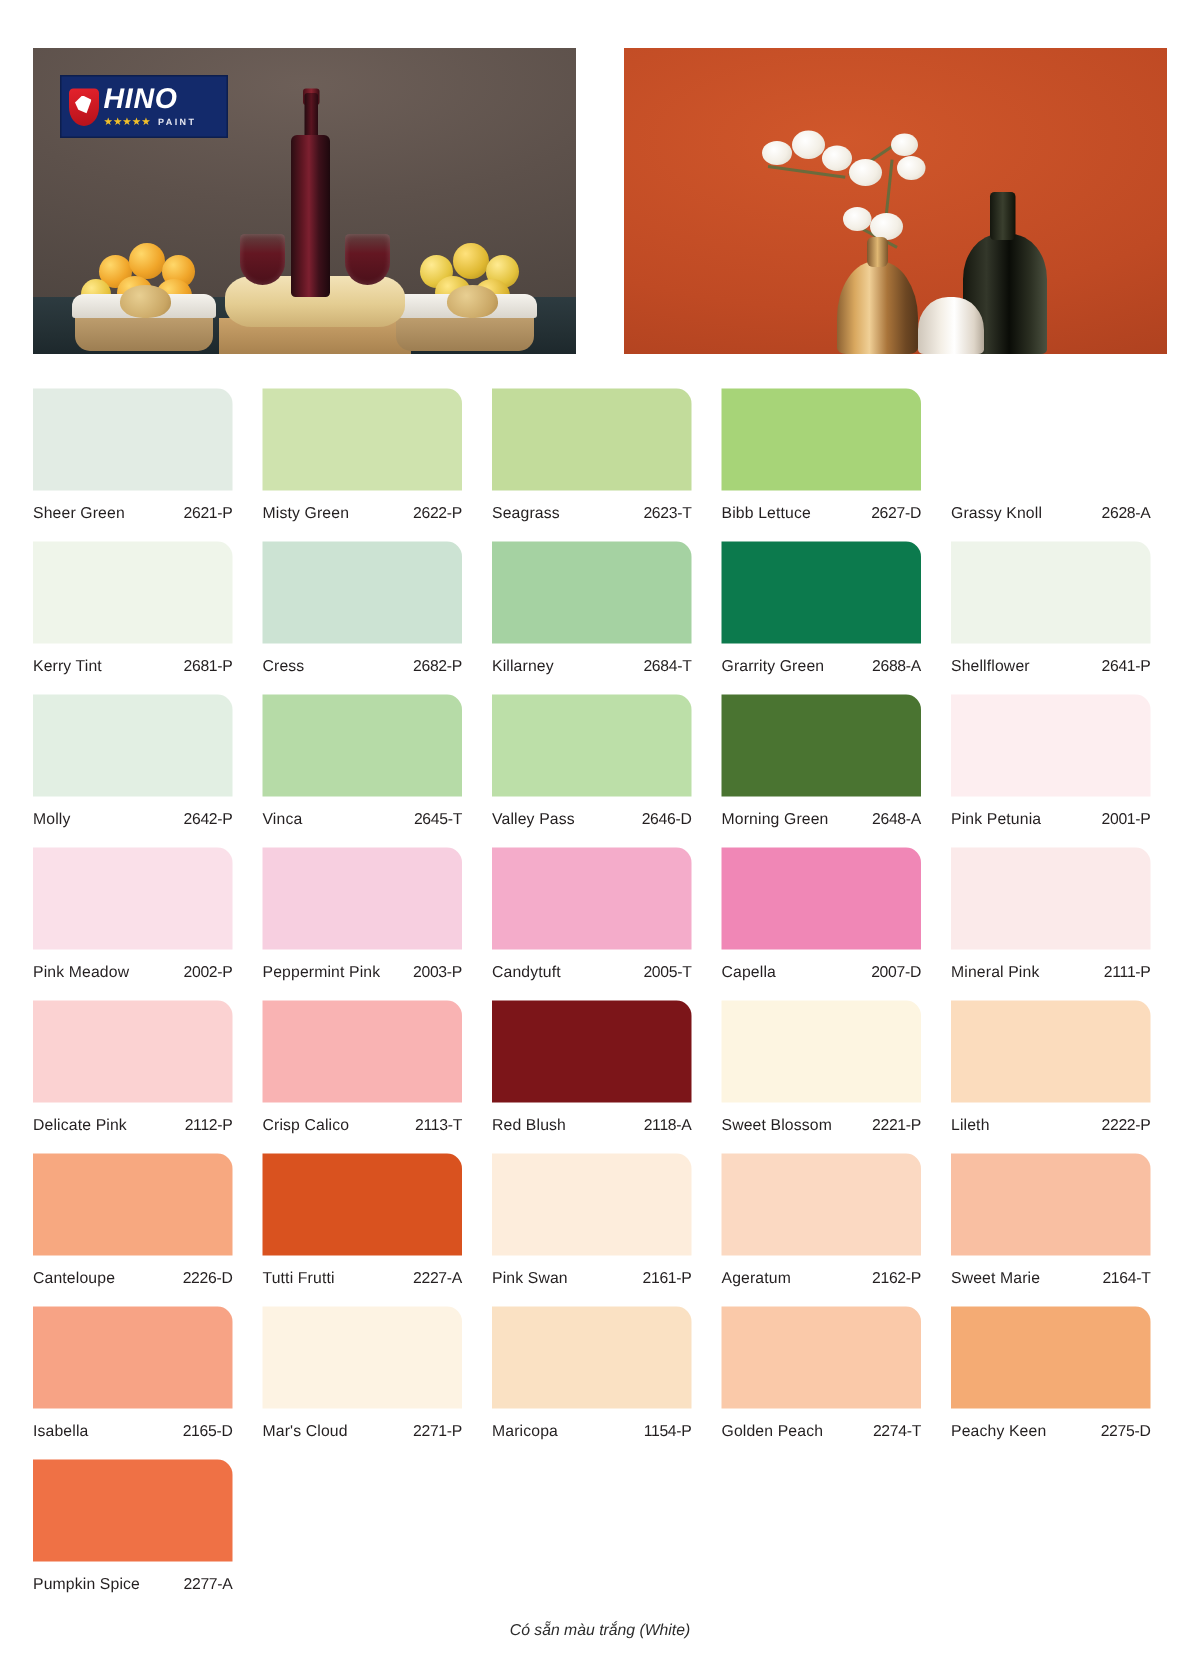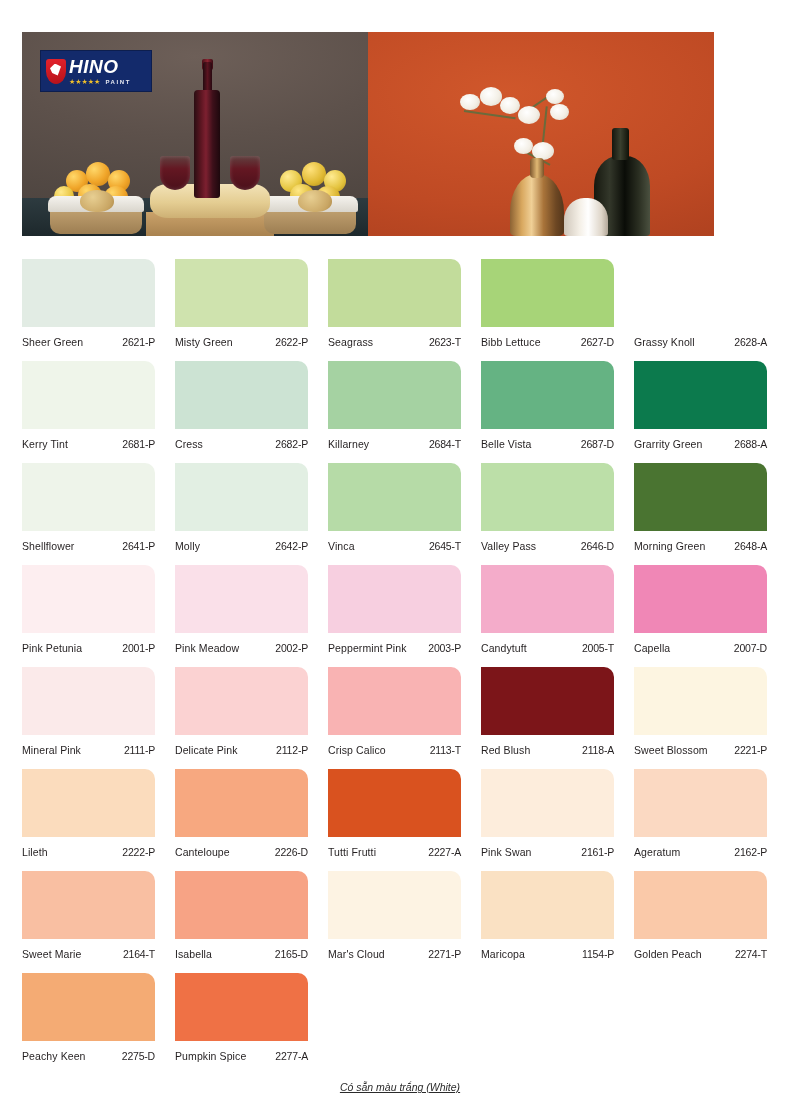--- a/index.html
+++ b/index.html
@@ -17,21 +17,21 @@
     width: 800px;
     height: 1112px;
     background: #ffffff;
   }
 
   
   .hero-row {
     position: absolute;
     top: 32px;
     left: 22px;
-    width: 692px;
+    width: 756px;
     height: 204px;
     display: flex;
     justify-content: space-between;
   }
 
   .hero {
     position: relative;
     width: 362px;
     height: 204px;
     overflow: hidden;
@@ -221,21 +221,20 @@
   
   .footer {
     position: absolute;
     left: 0; right: 0;
     top: 1081px;
     text-align: center;
     font-size: 10.5px;
     font-style: italic;
     color: #2b2b2b;
     font-family: "Liberation Sans", sans-serif;
-    text-decoration: underline;
   }
 </style>
 </head>
 <body>
 
 <div class="page">
 
   <div class="hero-row">
 
     <div class="hero hero-left">
@@ -357,27 +356,20 @@
         </div>
       </div>
       <div class="swatch-cell">
         <div class="swatch-chip" style="background: rgb(165, 210, 162);"></div>
         <div class="swatch-label">
           <span class="swatch-name">Killarney</span>
           <span class="swatch-code">2684-T</span>
         </div>
       </div>
       <div class="swatch-cell">
-        <div class="swatch-chip" style="background: rgb(101, 179, 131);"></div>
-        <div class="swatch-label">
-          <span class="swatch-name">Belle Vista</span>
-          <span class="swatch-code">2687-D</span>
-        </div>
-      </div>
-      <div class="swatch-cell">
         <div class="swatch-chip" style="background: rgb(12, 122, 77);"></div>
         <div class="swatch-label">
           <span class="swatch-name">Grarrity Green</span>
           <span class="swatch-code">2688-A</span>
         </div>
       </div>
       <div class="swatch-cell">
         <div class="swatch-chip" style="background: rgb(238, 244, 234);"></div>
         <div class="swatch-label">
           <span class="swatch-name">Shellflower</span>

